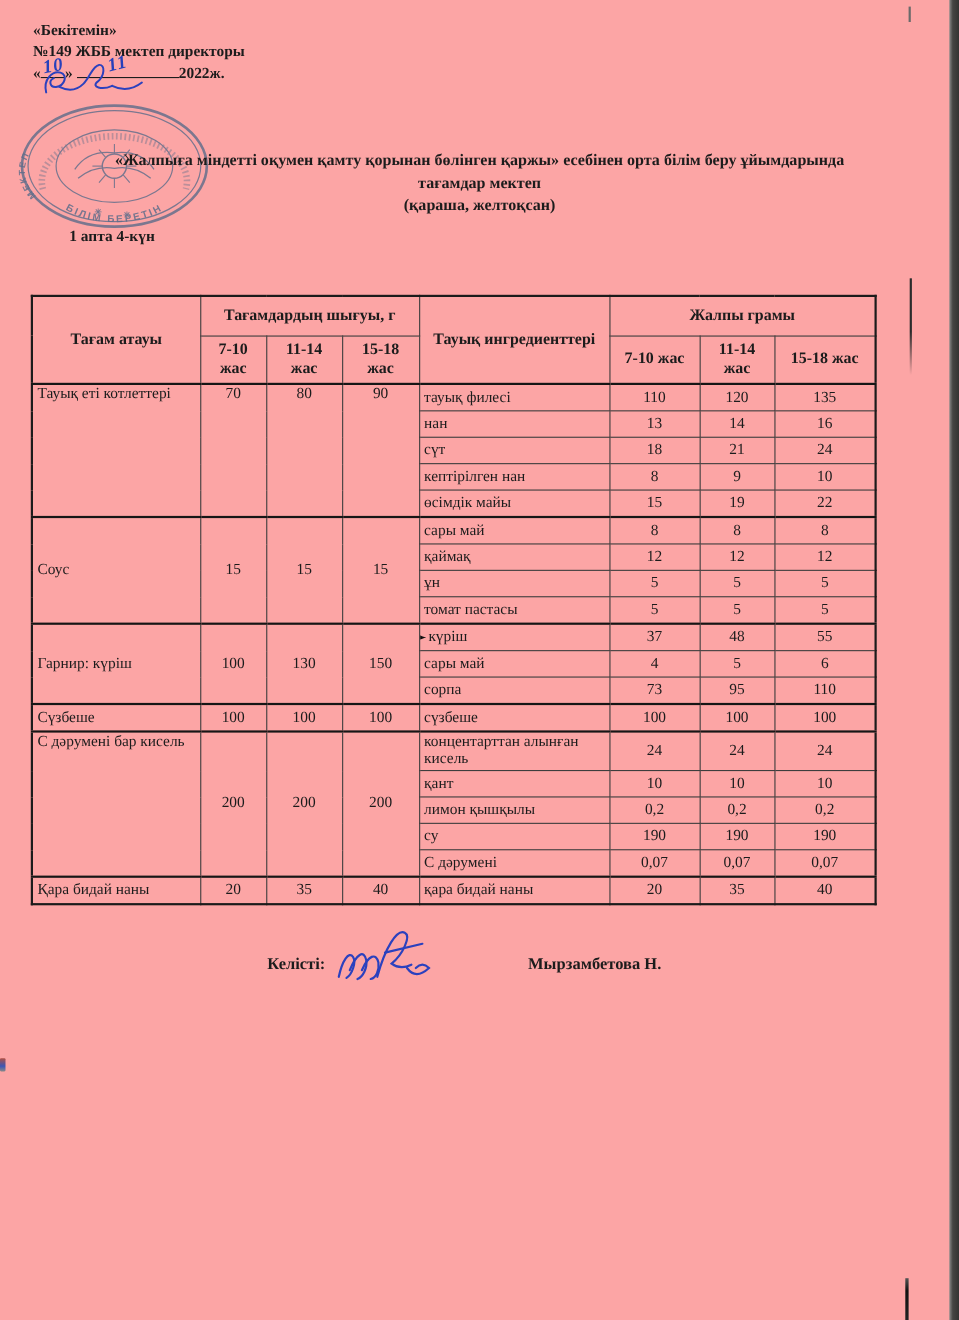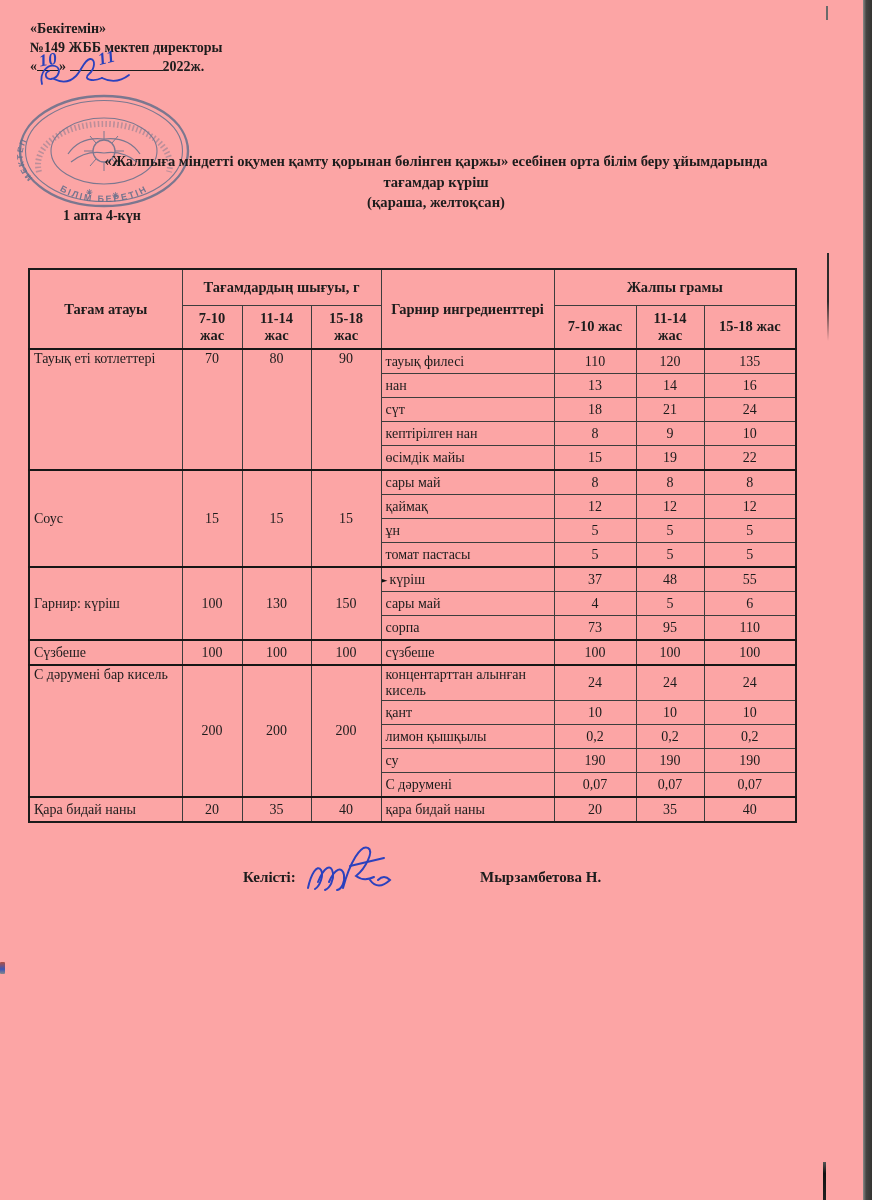--- a/index.html
+++ b/index.html
@@ -53,21 +53,21 @@
   .hand-month{left:28px;top:-8px;transform:rotate(-14deg);}
   .sig-svg{position:absolute;left:2px;top:36px;pointer-events:none;}
   
   .stamp{
     position:absolute;left:16px;top:92px;width:176px;height:120px;
     mix-blend-mode:multiply;pointer-events:none;
   }
   
   .title{
     position:absolute;left:58px;top:136px;width:756px;
-    text-align:center;font-weight:bold;font-size:14.6px;line-height:20.5px;margin-top:15px;
+    text-align:center;font-weight:bold;font-size:14.6px;line-height:20.5px;
   }
   .week{
     position:absolute;left:63px;top:208px;
     font-weight:bold;font-size:14px;
   }
   
   table.menu{
     position:absolute;left:28px;top:268px;
     border-collapse:collapse;table-layout:fixed;width:767px;
     font-size:14px;
@@ -166,41 +166,41 @@
       <text font-size="8" letter-spacing="1.5">
         <textPath href="#arcLeft" startOffset="62%" text-anchor="middle">МЕКТЕП</textPath>
       </text>
       <text x="70" y="103" font-size="8">✳</text>
       <text x="96" y="106" font-size="8">✳</text>
     </g>
   </svg>
 
   <div class="title">
     <div>«Жалпыға міндетті оқумен қамту қорынан бөлінген қаржы» есебінен орта білім беру ұйымдарында</div>
-    <div>тағамдар күріш</div>
+    <div>тағамдар мектеп</div>
     <div>(қараша, желтоқсан)</div>
   </div>
   <div class="week">1 апта 4-күн</div>
 
   <table class="menu">
     <colgroup>
       <col style="width:153px">
         <col style="width:60px">
         <col style="width:69px">
         <col style="width:70px">
       <col style="width:173px">
         <col style="width:82px">
         <col style="width:68px">
         <col style="width:92px">
     </colgroup>
     <thead>
       <tr class="h1">
         <th rowspan="2" class="th-dish">Тағам атауы</th>
         <th colspan="3">Тағамдардың шығуы, г</th>
-        <th rowspan="2" class="th-ing">Гарнир ингредиенттері</th>
+        <th rowspan="2" class="th-ing">Тауық ингредиенттері</th>
         <th colspan="3">Жалпы грамы</th>
       </tr>
       <tr class="h2">
         <th>7-10 жас</th>
         <th>11-14 жас</th>
         <th>15-18 жас</th>
         <th>7-10 жас</th>
         <th>11-14 жас</th>
         <th>15-18 жас</th>
       </tr>

